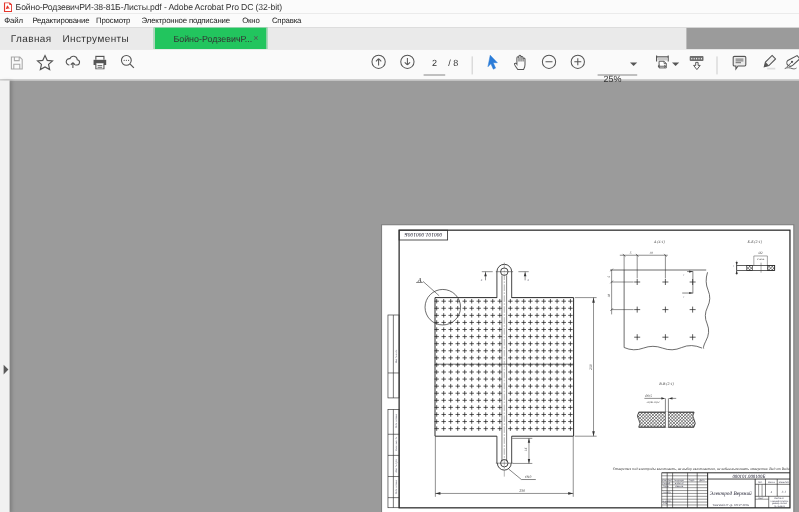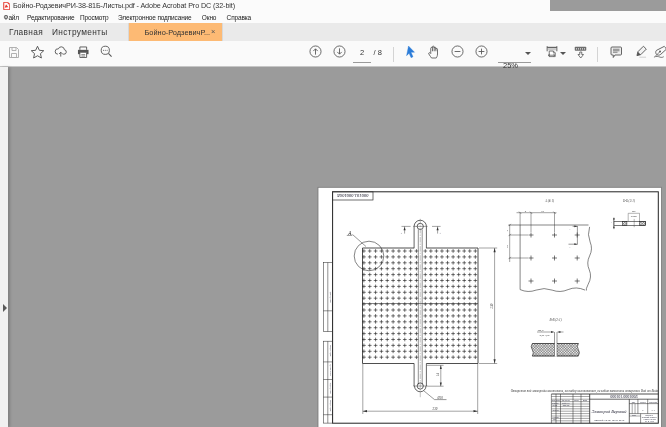--- a/index.html
+++ b/index.html
@@ -1,22 +1,22 @@
 <!DOCTYPE html>
 <html><head><meta charset="utf-8">
 <style>
 *{margin:0;padding:0;box-sizing:border-box}
 html,body{width:666px;height:427px;overflow:hidden;background:#9b9b9b;font-family:"Liberation Sans",sans-serif}
-#titlebar{position:absolute;left:0;top:0;width:550px;height:11px;background:#fbfbfb}
+#titlebar{position:absolute;left:0;top:0;width:666px;height:11px;background:#fbfbfb}
 #titlebar .t{position:absolute;left:13px;top:1px;font-size:7.2px;color:#333;letter-spacing:-0.1px}
 #menubar{position:absolute;left:0;top:11px;width:666px;height:12px;background:#fbfbfb}
 #menubar span{position:absolute;top:2.5px;font-size:6.5px;letter-spacing:-0.15px;color:#1a1a1a}
-#tabbar{position:absolute;left:0;top:23px;width:666px;height:17.5px;background:#eaeaea}
+#tabbar{position:absolute;left:0;top:23px;width:572px;height:17.5px;background:#eaeaea}
 #tabbar .h{position:absolute;top:4px;font-size:8.3px;letter-spacing:0.35px;color:#333}
-#dtab{position:absolute;left:128px;top:0;width:95px;height:17.5px;background:#fdba74;border-left:1px solid #d8d8d8;border-right:1px solid #d8d8d8}
+#dtab{position:absolute;left:128px;top:0;width:95px;height:17.5px;background:#22c55e;border-left:1px solid #d8d8d8;border-right:1px solid #d8d8d8}
 #dtab .n{position:absolute;left:15.5px;top:5px;font-size:7.4px;color:#333}
 #dtab .x{position:absolute;left:82px;top:4px;font-size:7.5px;color:#555}
 #toolbar{position:absolute;left:0;top:40.5px;width:666px;height:26px;background:#fafafa;border-bottom:1px solid #c6c6c6}
 #canvas{position:absolute;left:0;top:66.5px;width:666px;height:360.5px;background:#9b9b9b}
 #lpanel{position:absolute;left:0;top:66.5px;width:8px;height:360.5px;background:#f1f1f1;box-shadow:2px 0 3px rgba(0,0,0,0.18)}
 #parrow{position:absolute;left:2.5px;top:304px;width:0;height:0;border-left:4.5px solid #5a5a5a;border-top:4px solid transparent;border-bottom:4px solid transparent}
 #pagesvg{position:absolute;left:0;top:0}
 svg{display:block}
 </style></head>
 <body>

